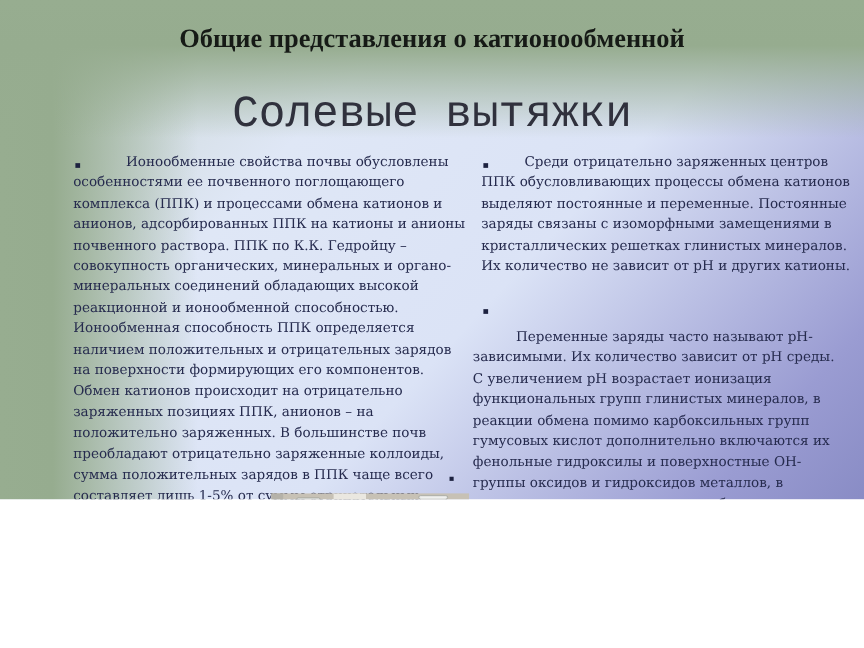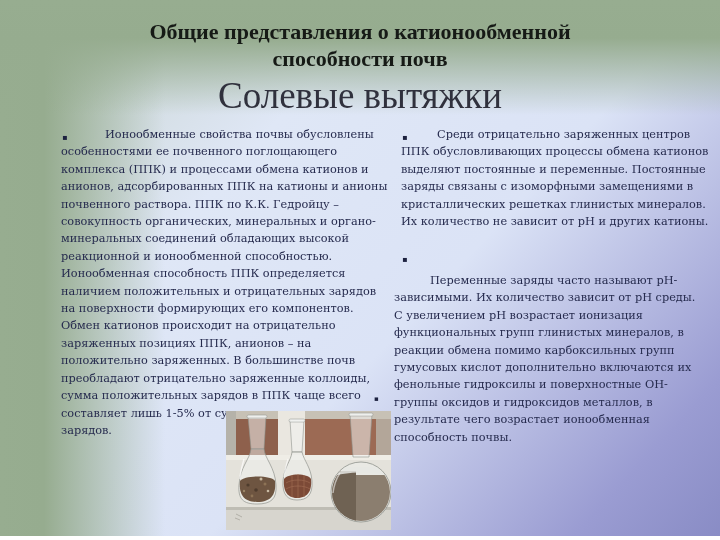--- a/index.html
+++ b/index.html
@@ -1,36 +1,36 @@
 <!DOCTYPE html>
 <html><head>
 <meta charset="utf-8">
 <style>
   html,body{margin:0;padding:0;}
   .slide{
     position:relative;
-    width:720px;height:536px;
+    width:720px;height:416px;
     overflow:hidden;
     font-family:"DejaVu Serif", serif;
     background:
       linear-gradient(to bottom, #97ad90 0px, #96ac8f 38px, rgba(150,172,143,0) 115px),
       linear-gradient(to right, #97ad90 0px, #96ac8f 44px, rgba(150,172,143,0) 165px),
       linear-gradient(133deg, #c2cfc6 0%, #dfe7f6 32%, #dbe3f6 58%, #9a9cd2 88%, #898cc5 100%);
   }
   .title{
     position:absolute;left:0;right:0;top:18px;
     text-align:center;
     font-family:"Liberation Serif", serif;
     font-weight:bold;font-size:22px;line-height:27px;
     color:#161a16;
   }
   .subtitle{
     position:absolute;left:0;right:0;top:74px;
     text-align:center;
-    font-family:Liberation Serif, serif;
+    font-family:Liberation Mono, monospace;
     font-size:37px;line-height:44px;
     color:#30313d;
   }
   .body-text{
     position:absolute;
     margin:0;
     font-family:"DejaVu Serif", serif;
     font-size:11.3px;line-height:17.4px;
     color:#262b4e;
     text-align:left;
@@ -55,21 +55,20 @@
     display:block;
   }
 </style>
 </head>
 <body>
 
 <div class="slide">
 
   <div class="title">
     <div>Общие представления о катионообменной</div>
-    <div>способности почв</div>
   </div>
 
   <div class="subtitle">Солевые вытяжки</div>
 
   <span class="bullet b-left">▪</span>
   <p class="body-text p-left">Ионообменные свойства почвы обусловлены особенностями ее почвенного поглощающего комплекса (ППК) и процессами обмена катионов и анионов, адсорбированных ППК на катионы и анионы почвенного раствора. ППК по К.К. Гедройцу – совокупность органических, минеральных и органо-минеральных соединений обладающих высокой реакционной и ионообменной способностью. Ионообменная способность ППК определяется наличием положительных и отрицательных зарядов на поверхности формирующих его компонентов. Обмен катионов происходит на отрицательно заряженных позициях ППК, анионов – на положительно заряженных. В большинстве почв преобладают отрицательно заряженные коллоиды, сумма положительных зарядов в ППК чаще всего составляет лишь 1-5% от суммы отрицательных зарядов.</p>
 
   <span class="bullet b-r1">▪</span>
   <p class="body-text p-r1">Среди отрицательно заряженных центров ППК обусловливающих процессы обмена катионов выделяют постоянные и переменные. Постоянные заряды связаны с изоморфными замещениями в кристаллических решетках глинистых минералов. Их количество не зависит от рН и других катионы.</p>
 

